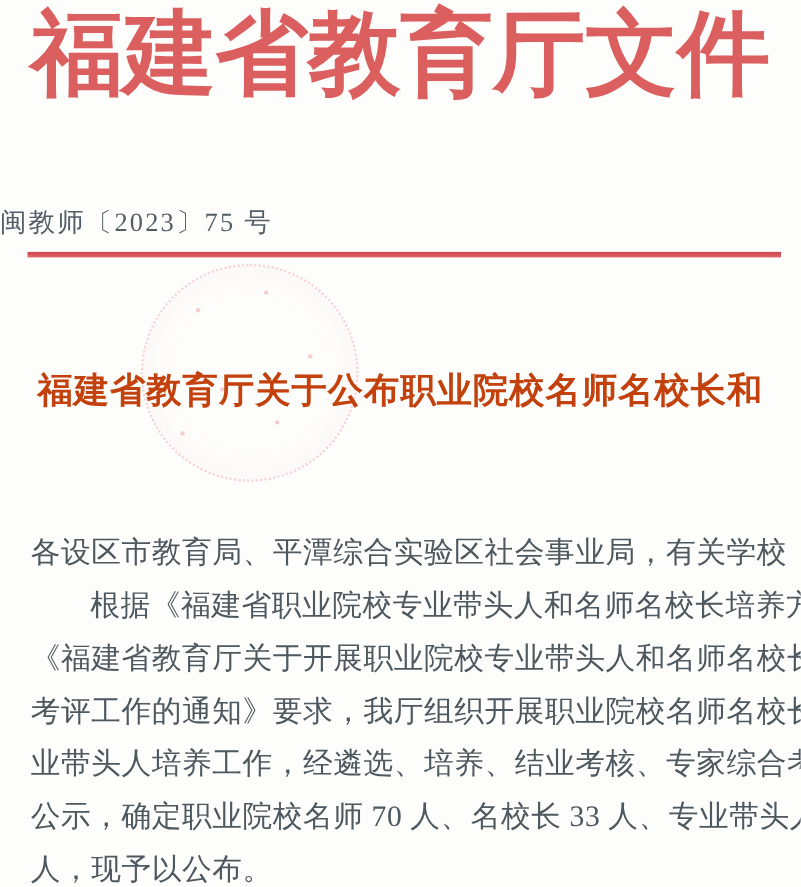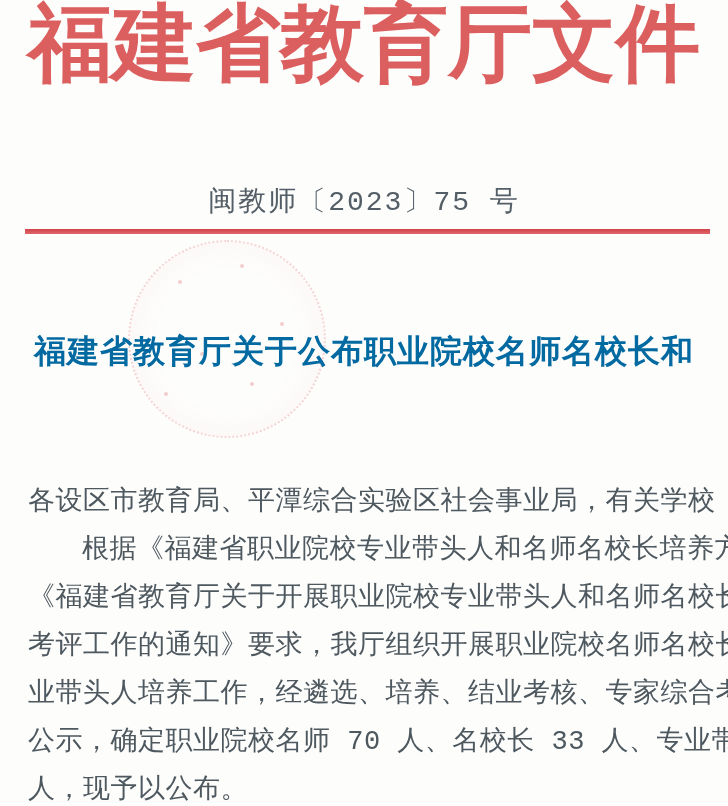--- a/index.html
+++ b/index.html
@@ -6,21 +6,21 @@
     margin: 0;
     padding: 0;
     background: #ffffff;
   }
   .page {
     position: relative;
     width: 728px;
     height: 806px;
     background: #fdfdfc;
     overflow: hidden;
-    font-family: Liberation Mono, monospace;
+    font-family: Liberation Serif, serif;
   }
   
   .agency-title {
     position: absolute;
     top: -4px;
     left: 0;
     right: 0;
     text-align: center;
     font-size: 84px;
     line-height: 108px;
@@ -28,22 +28,21 @@
     color: #dc5f5f;
     letter-spacing: 0px;
     white-space: nowrap;
   }
   
   .doc-number {
     position: absolute;
     top: 188px;
     left: 0;
     right: 0;
-    text-align: center;
-    font-size: 28px;
+    font-size: 24px;
     line-height: 30px;
     color: #545e66;
     letter-spacing: 2px;
     white-space: nowrap;
   }
   
   .red-rule {
     position: absolute;
     top: 229px;
     left: 25px;
@@ -70,21 +69,21 @@
     background: rgba(220, 100, 100, 0.30);
   }
   
   .doc-title {
     position: absolute;
     top: 320px;
     left: 0;
     right: 0;
     text-align: center;
     font-weight: 700;
-    color: #0369a1;
+    color: #c2410c;
     font-size: 32px;
     line-height: 68px;
     letter-spacing: 1px;
   }
   
   .body-text {
     position: absolute;
     top: 478px;
     left: 28px;
     right: 28px;

